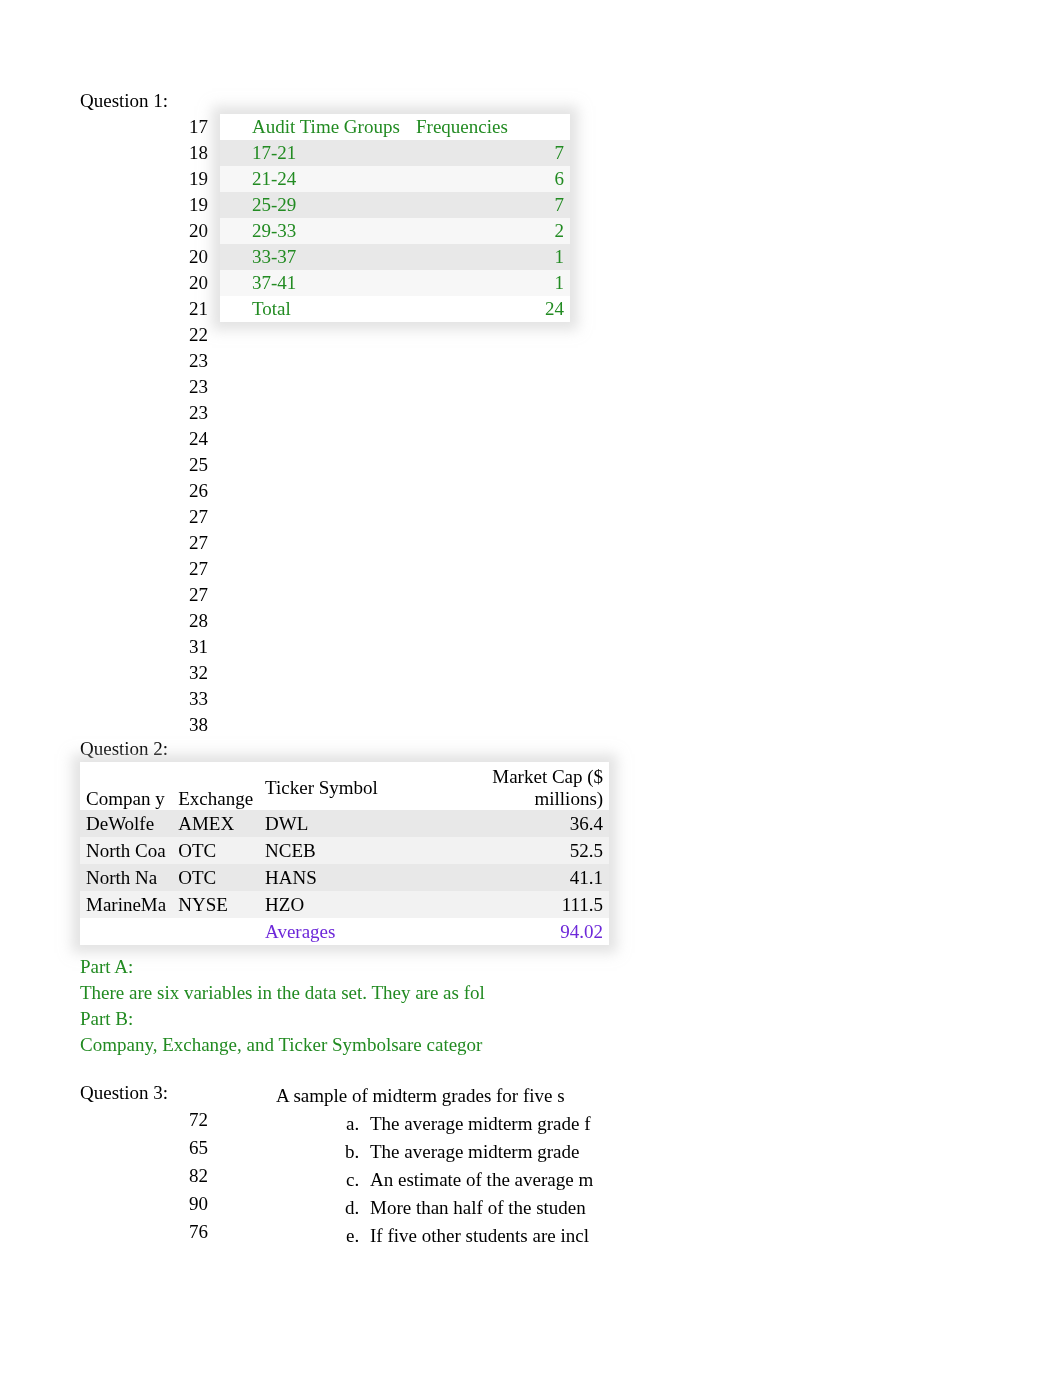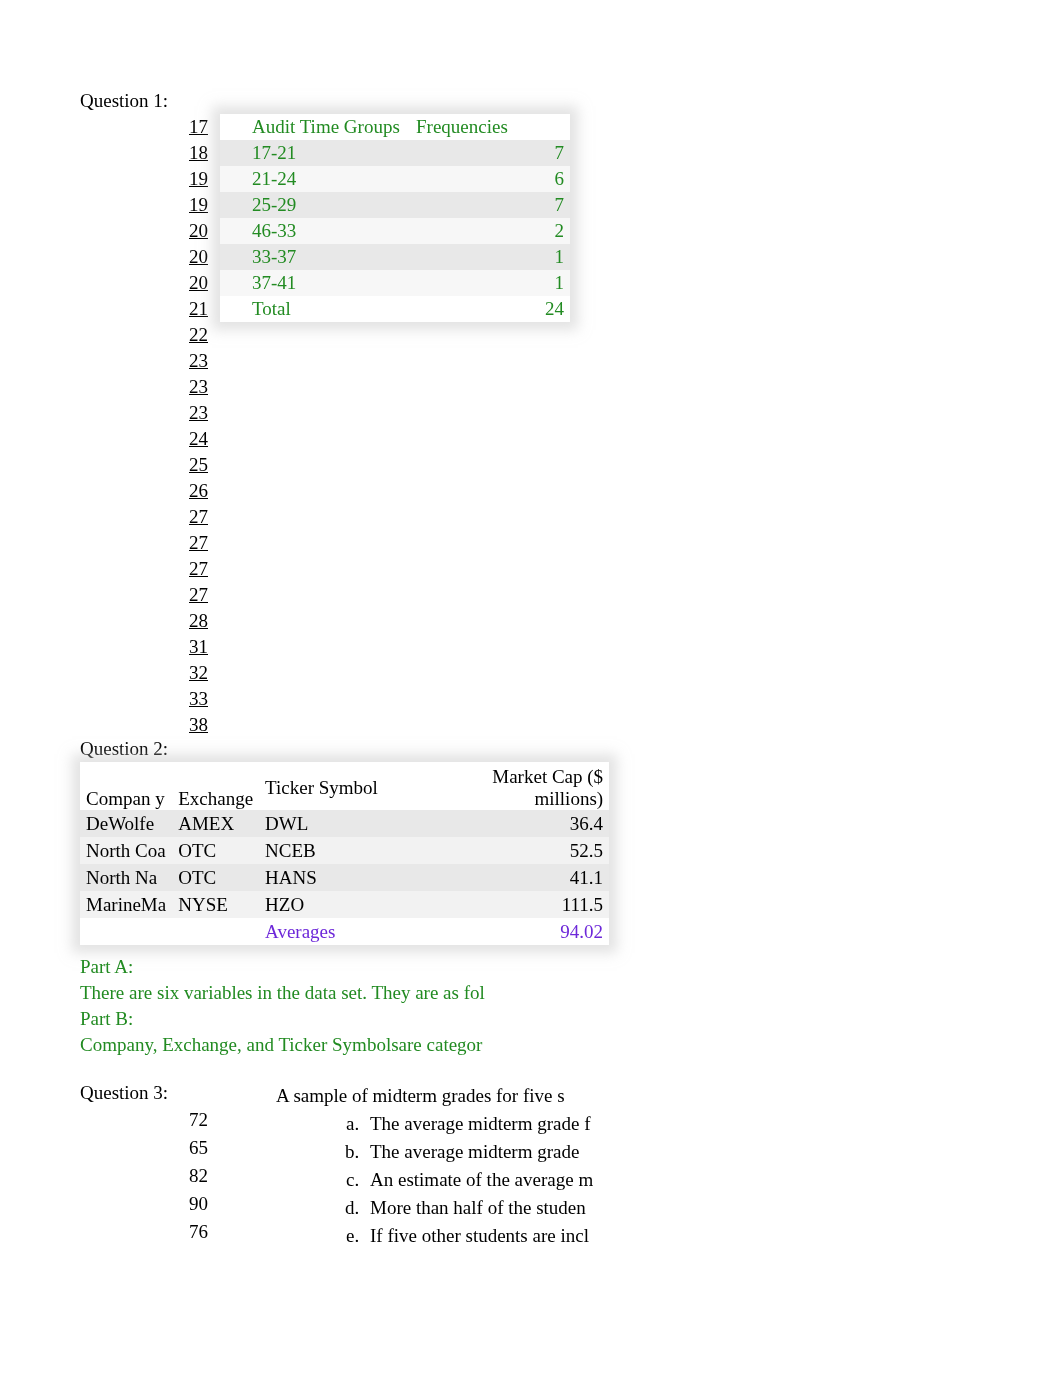--- a/index.html
+++ b/index.html
@@ -15,21 +15,20 @@
     .page {
       padding: 90px 0 40px 80px;
       position: relative;
     }
     .q-label { margin: 0 0 2px 0; }
     .q1-wrap { position: relative; }
     .q1-numbers {
       width: 128px;
       text-align: right;
       line-height: 26px;
-      text-decoration: underline;
     }
     .q1-numbers div { height: 26px; }
     .freq-table {
       position: absolute;
       top: 0;
       left: 140px;
       border-collapse: collapse;
       color: #228B22;
     }
     .freq-table td, .freq-table th {
@@ -139,21 +138,21 @@
           </tr>
       <tr class="plain">
             <td class="cA">21-24</td>
             <td class="cB r">6</td>
           </tr>
       <tr class="strip">
             <td class="cA">25-29</td>
             <td class="cB r">7</td>
           </tr>
       <tr class="plain">
-            <td class="cA">46-33</td>
+            <td class="cA">29-33</td>
             <td class="cB r">2</td>
           </tr>
       <tr class="strip">
             <td class="cA">33-37</td>
             <td class="cB r">1</td>
           </tr>
       <tr class="plain">
             <td class="cA">37-41</td>
             <td class="cB r">1</td>
           </tr>

